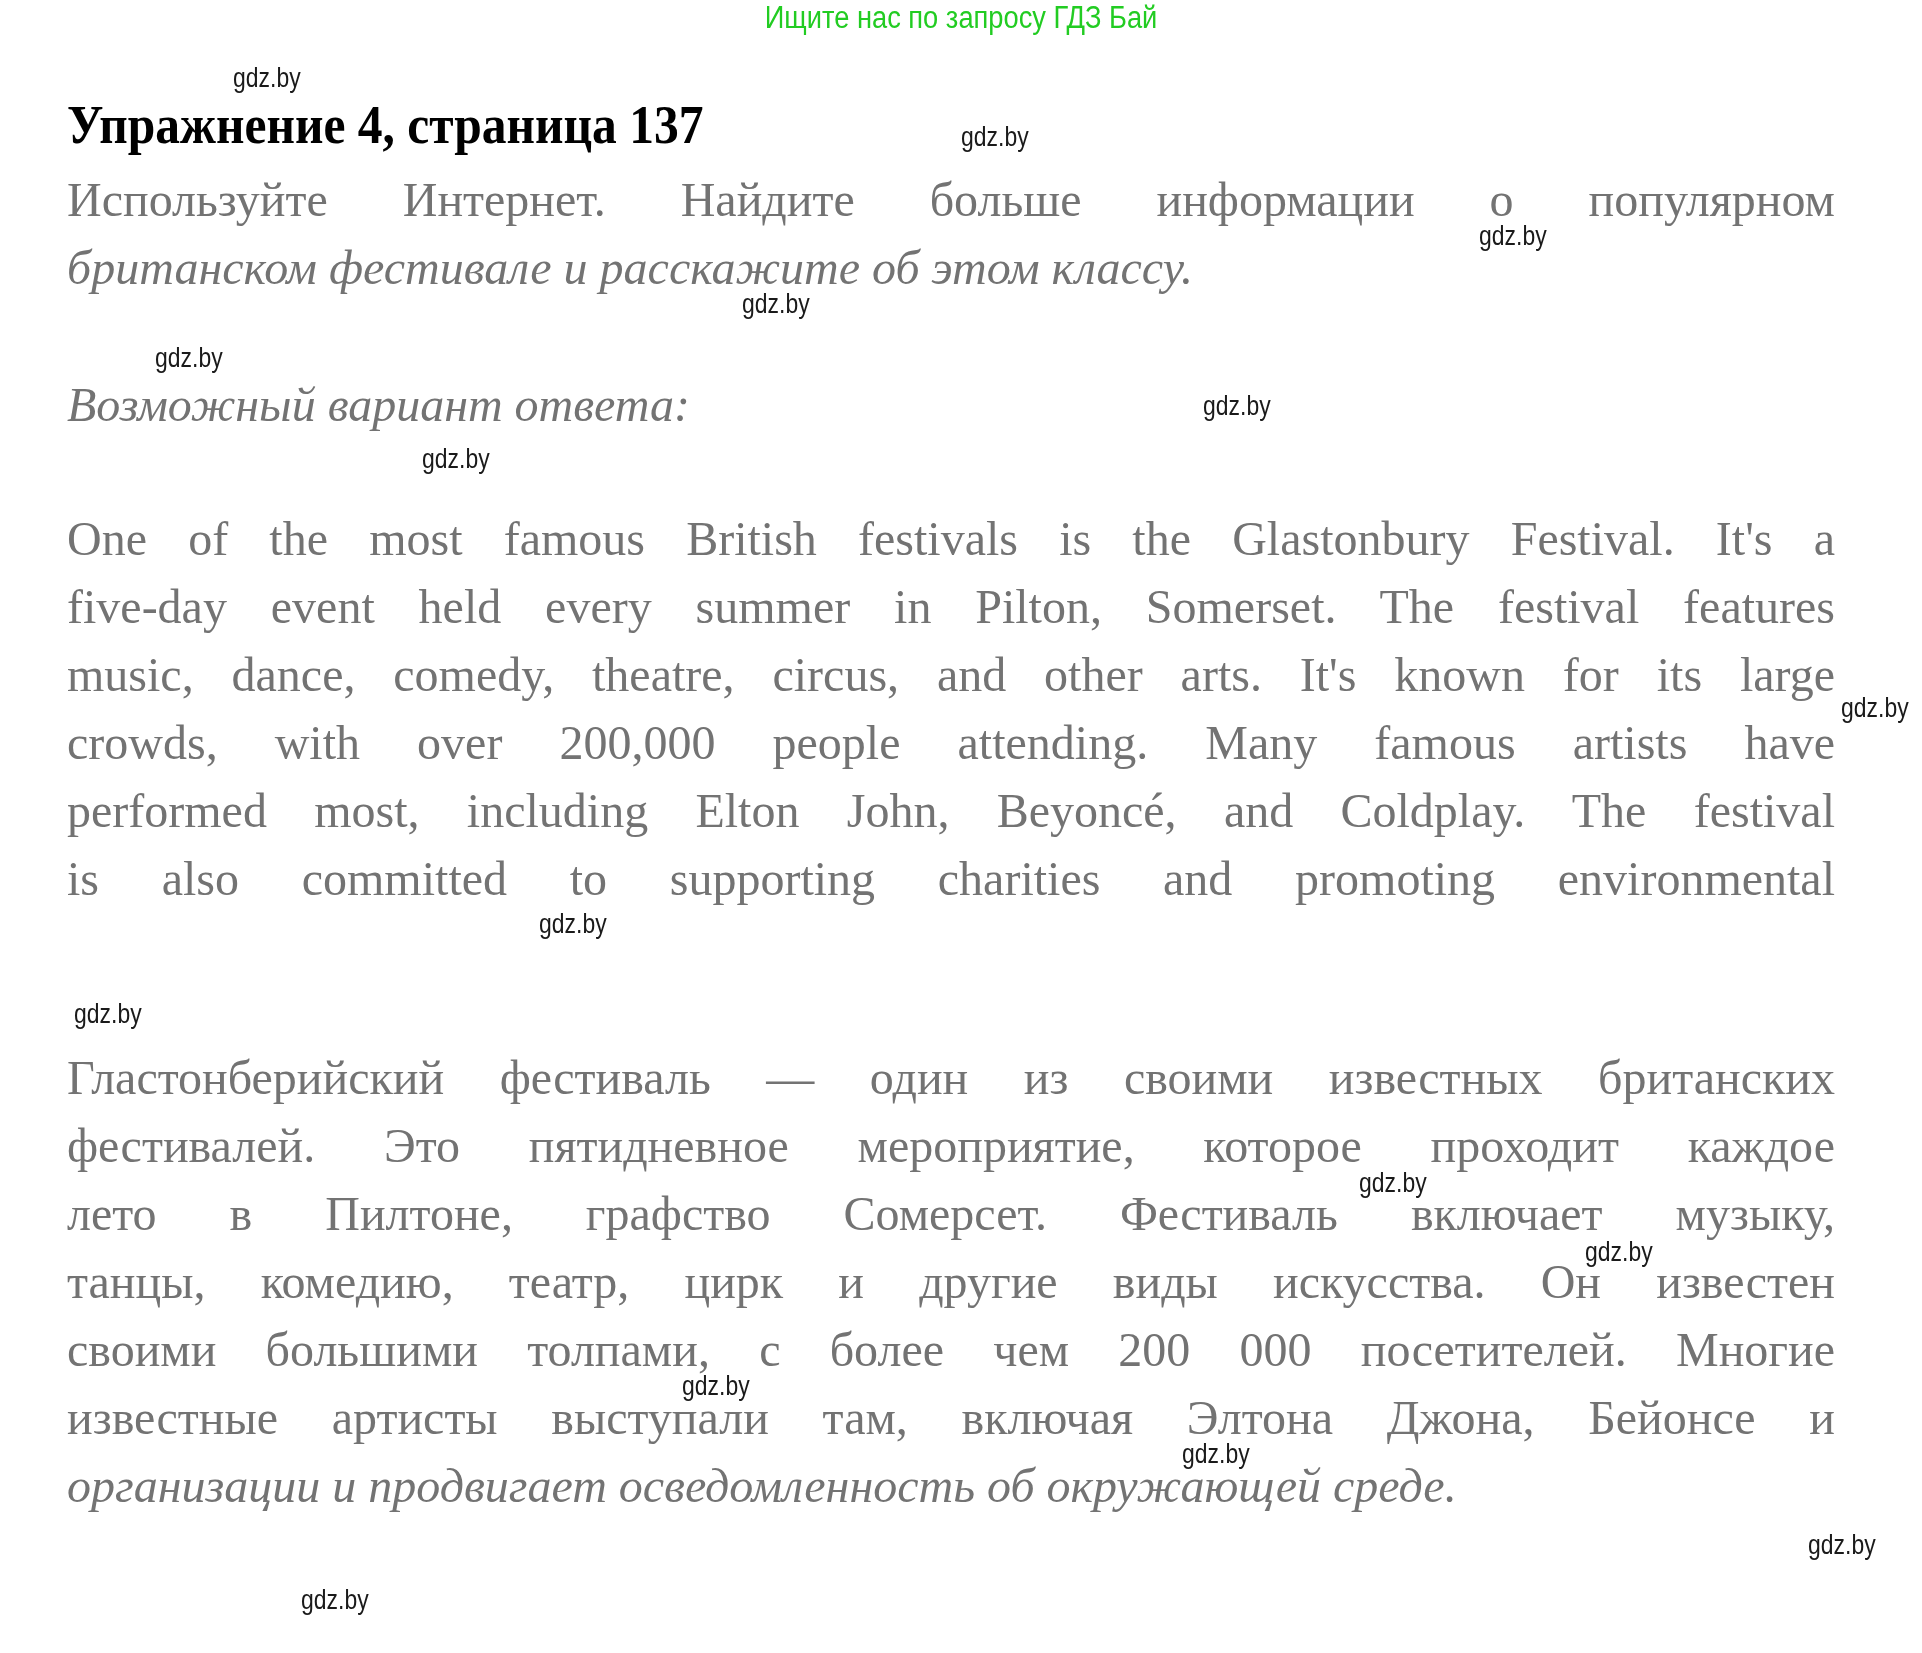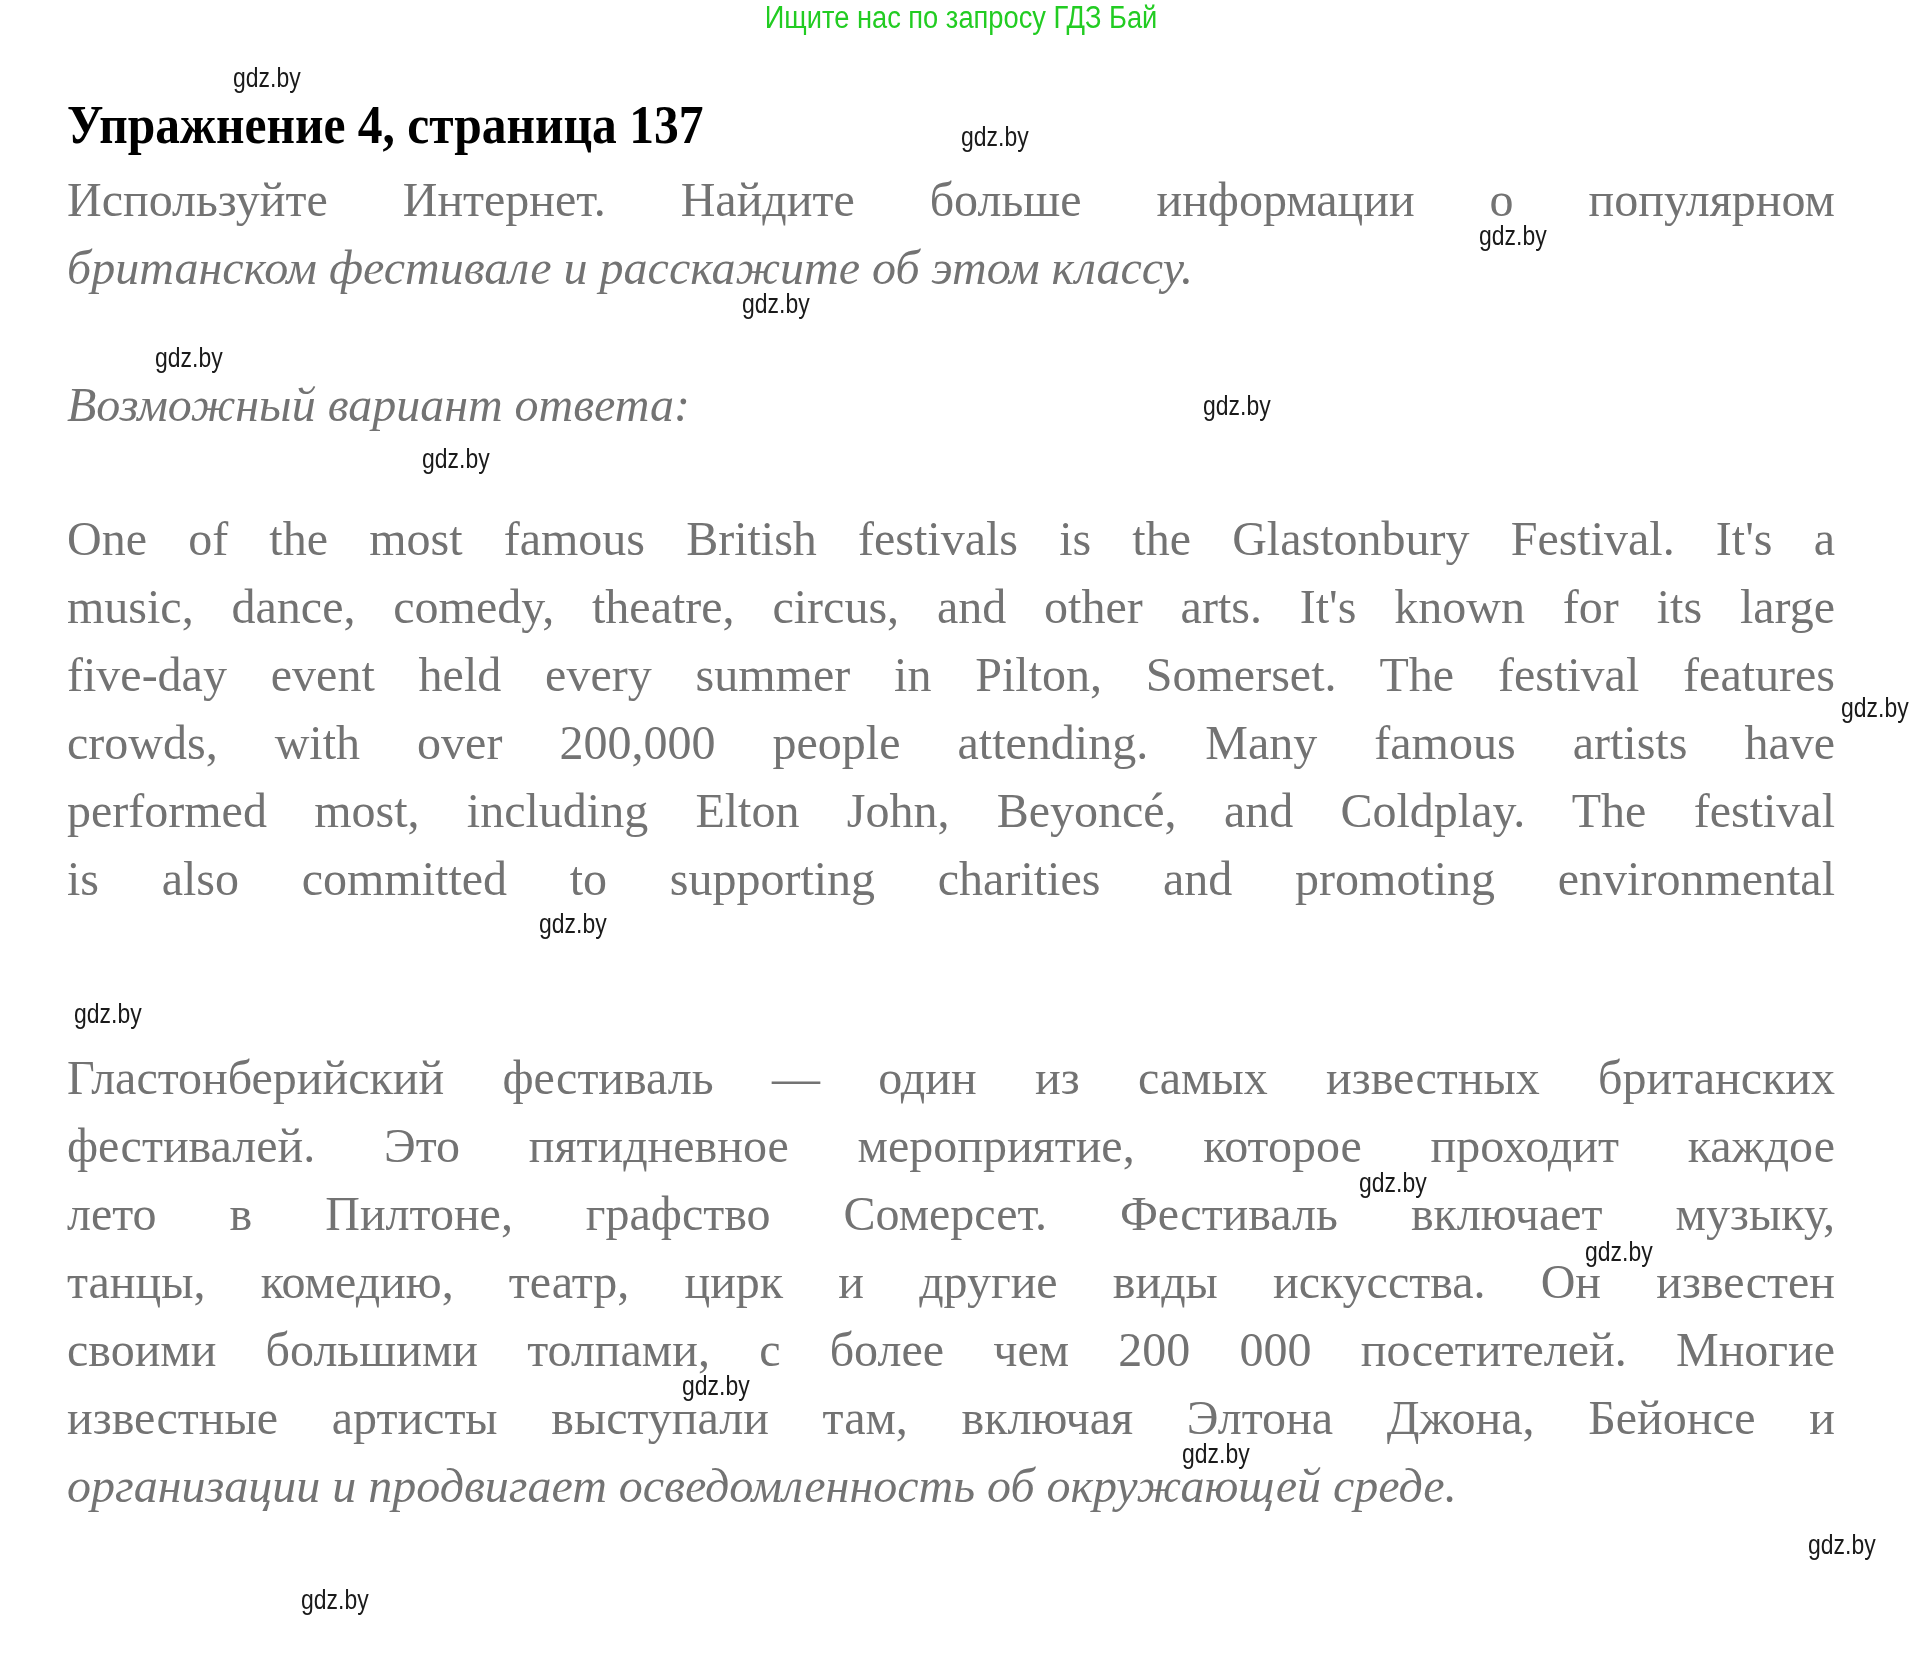--- a/index.html
+++ b/index.html
@@ -50,29 +50,29 @@
   <span class="line">Используйте Интернет. Найдите больше информации о популярном</span>
   <span class="line last">британском фестивале и расскажите об этом классу.</span>
 </div>
 
 <div class="abs para" style="top:371px;">
   <span class="line last">Возможный вариант ответа:</span>
 </div>
 
 <div class="abs para" style="top:505px;">
   <span class="line">One of the most famous British festivals is the Glastonbury Festival. It's a</span>
+  <span class="line">five-day event held every summer in Pilton, Somerset. The festival features</span>
   <span class="line">music, dance, comedy, theatre, circus, and other arts. It's known for its large</span>
-  <span class="line">five-day event held every summer in Pilton, Somerset. The festival features</span>
   <span class="line">crowds, with over 200,000 people attending. Many famous artists have</span>
   <span class="line">performed most, including Elton John, Beyoncé, and Coldplay. The festival</span>
   <span class="line">is also committed to supporting charities and promoting environmental</span>
 </div>
 
 <div class="abs para" style="top:1044px;">
-  <span class="line">Гластонберийский фестиваль — один из самых известных британских</span>
+  <span class="line">Гластонберийский фестиваль — один из своими известных британских</span>
   <span class="line">фестивалей. Это пятидневное мероприятие, которое проходит каждое</span>
   <span class="line">лето в Пилтоне, графство Сомерсет. Фестиваль включает музыку,</span>
   <span class="line">танцы, комедию, театр, цирк и другие виды искусства. Он известен</span>
   <span class="line">своими большими толпами, с более чем 200 000 посетителей. Многие</span>
   <span class="line">известные артисты выступали там, включая Элтона Джона, Бейонсе и</span>
   <span class="line last">организации и продвигает осведомленность об окружающей среде.</span>
 </div>
 
 <div id="watermarks">
     <span class="abs wm" style="left: 233px; top: 63px;">gdz.by</span>

